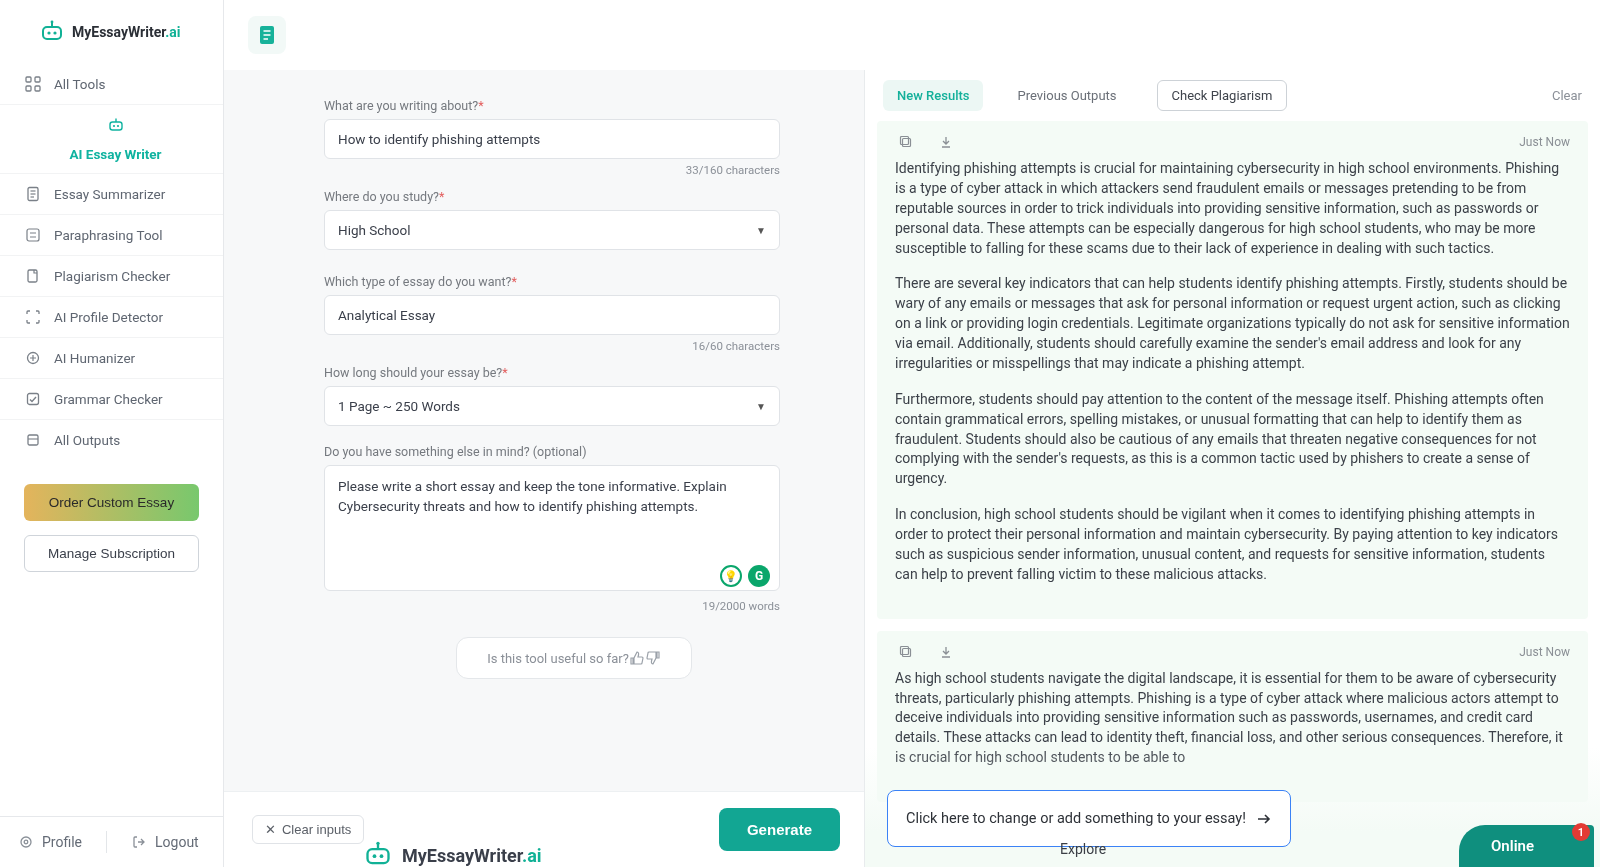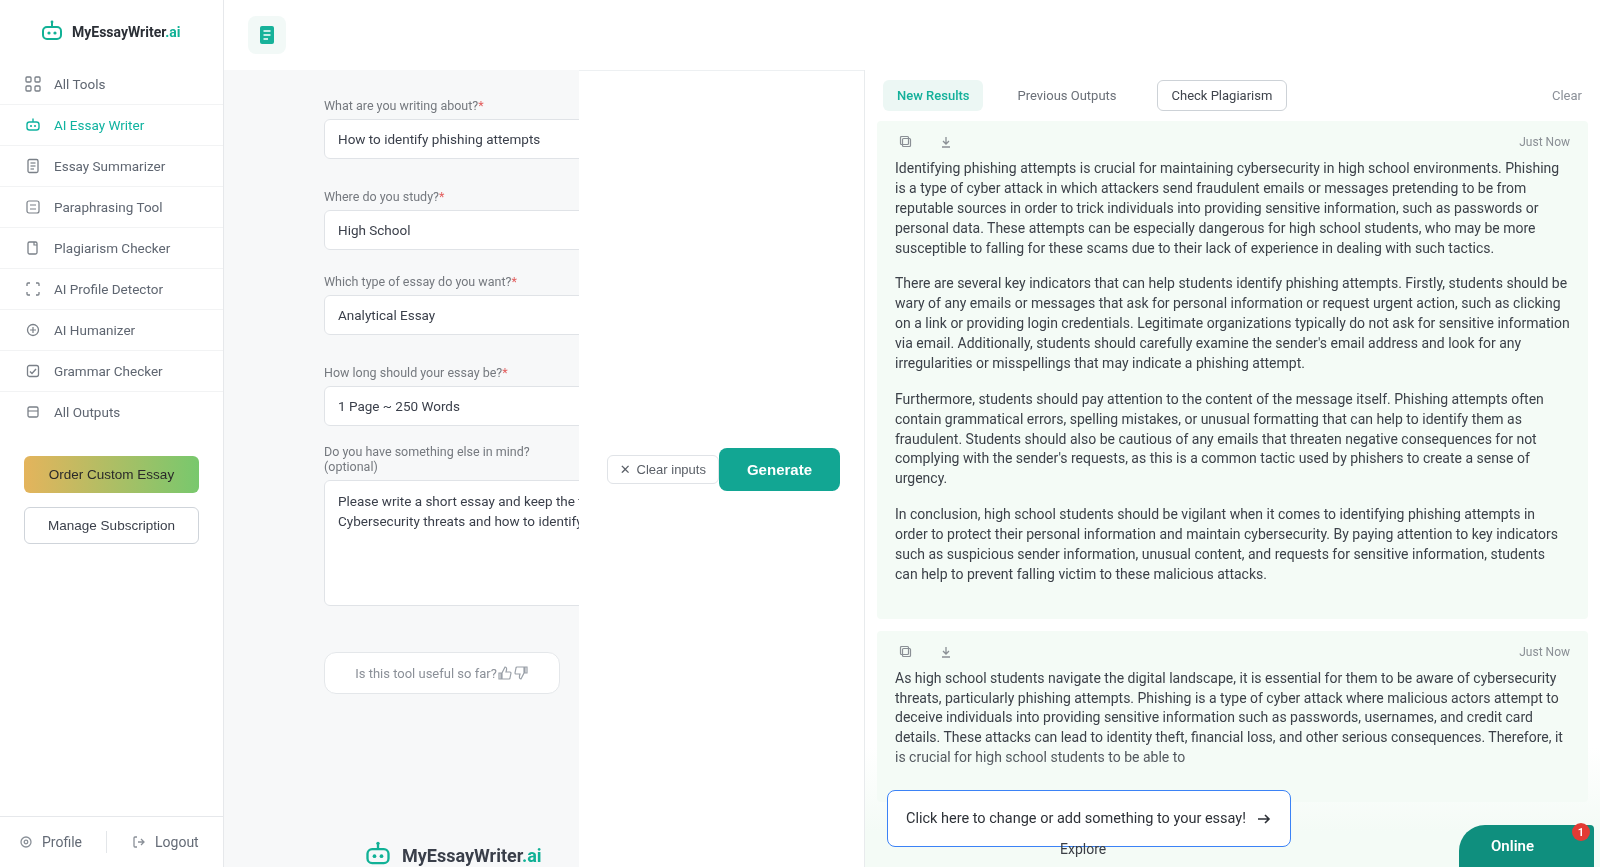--- a/index.html
+++ b/index.html
@@ -7,35 +7,35 @@
   .app { display: flex; height: 867px; width: 1600px; position: relative; }
   
   .sidebar { width: 224px; border-right: 1px solid #e6e8eb; display: flex; flex-direction: column; }
   .logo-row { display: flex; align-items: center; gap: 8px; padding: 20px 24px 16px 40px; }
   .logo-face { width: 24px; height: 24px; }
   .logo-face svg { width: 24px; height: 24px; }
   .logo-text { font-weight: 700; font-size: 14px; color: #2b2f36; }
   .logo-text .ai { color: #11b196; }
   .nav { padding: 4px 0; }
   .nav-item { display: flex; align-items: center; gap: 12px; padding: 11px 16px 11px 24px; color: #5f6671; font-size: 13.5px; cursor: pointer; border-bottom: 1px solid #f2f3f4; }
-  .nav-item.active { color: #10b3a0; font-weight: 400; }
+  .nav-item.active { color: #10b3a0; font-weight: 700; flex-direction: column; }
   .nav-icon { width: 18px; height: 18px; display: inline-flex; align-items: center; justify-content: center; }
   .sidebar-btns { padding: 20px 24px; display: flex; flex-direction: column; gap: 14px; }
   .btn-order { background: linear-gradient(90deg, #e4b45c, #78c86d); color: #2a2a2a; font-weight: 500; font-size: 13.5px; padding: 11px 16px; border: none; border-radius: 6px; cursor: pointer; text-align:center;}
   .btn-manage { background: #fff; border: 1px solid #cfd4da; color: #3a3f4a; font-size: 13.5px; padding: 10px 14px; border-radius: 6px; cursor: pointer; text-align:center;}
   .sidebar-footer { margin-top: auto; border-top: 1px solid #e6e8eb; display: flex; align-items: center; padding: 14px 18px; gap: 20px; }
   .sf-link { display: flex; align-items: center; gap: 8px; color: #646b76; font-size: 14px; cursor: pointer;}
   .sf-sep { width: 1px; height: 22px; background:#e3e6e9; margin: 0 4px;}
   
   .main { flex: 1; display: flex; flex-direction: column; min-width: 0; }
   .main-header { display: flex; align-items: center; padding: 16px 24px; gap: 18px; }
   .doc-icon { width: 38px; height: 38px; background:#f2f9f7; border-radius:8px; display:flex; align-items:center; justify-content:center; }
   .main-title { font-size: 20px; font-weight: 600; color: #2e333b; }
   .columns { flex:1; display:flex; min-height:0; }
-  .form-col { width: 640px; background: #f7f8f9; display:flex; position: relative; }
+  .form-col { width: 640px; background: #f7f8f9; display:flex; flex-direction:column; position: relative; }
   .form-scroll { flex:1; overflow:auto; padding: 28px 40px 12px 100px; }
   .field { margin-bottom: 12px; }
   .field-label { font-size: 12.5px; color: #75797f; margin-bottom: 6px; display:block;}
   .req { color:#e25c5c; }
   .input, .select, .textarea { width: 456px; border:1px solid #e0e3e7; background:#fff; border-radius:6px; padding: 11px 13px; font-size: 13.5px; color:#3a3f4a; font-family: inherit; }
   .select { display:flex; align-items:center; justify-content:space-between; cursor:pointer; }
   .caret { font-size: 10px; color:#555; }
   .counter { width: 456px; text-align:right; font-size:11.5px; color:#8b9098; margin-top:4px; }
   .textarea-wrap { position:relative; width:456px; }
   .textarea { height: 126px; resize:none; line-height:1.45; }

